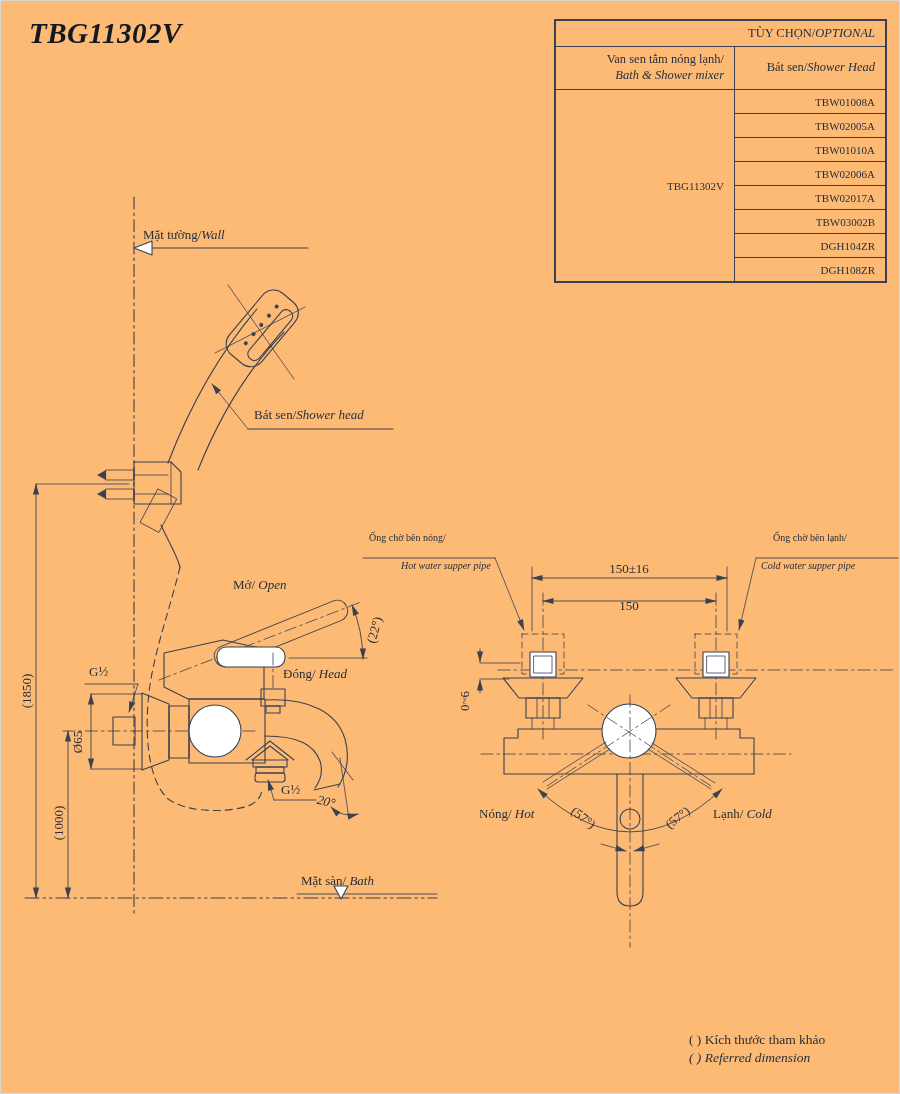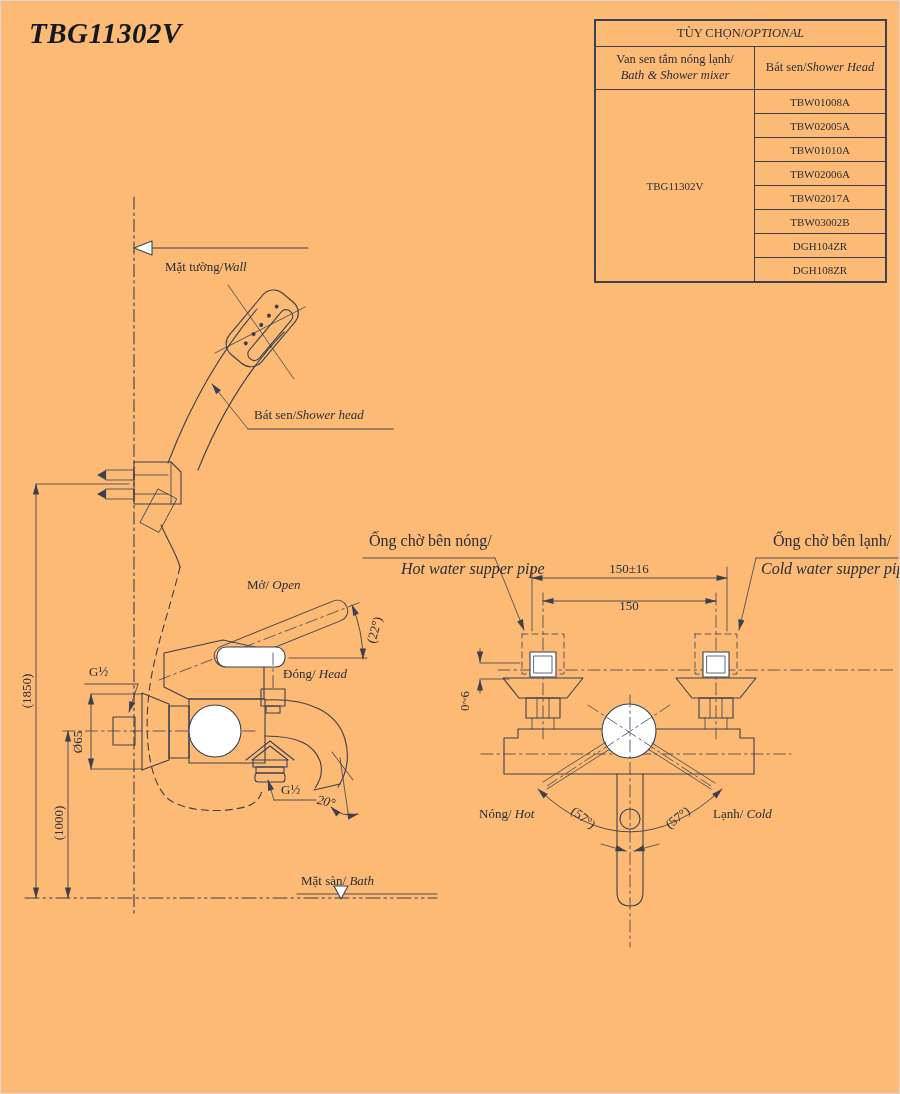--- a/index.html
+++ b/index.html
@@ -14,29 +14,29 @@
     font-size:29px; font-weight:bold; font-style:italic; color:#131823;
     letter-spacing:.5px;
   }
   
   #opt-table{
     position:absolute; top:18px; right:12px;
     border-collapse:collapse; table-layout:fixed;
     font-size:12.5px; color:var(--text); text-align:center;
     border:2px solid var(--ink);
   }
-  #opt-table td{ border:1px solid var(--ink); padding:0 0; }
+  #opt-table td{ border:1px solid var(--ink); padding:0 10px;text-align:right; }
   #opt-table .c1{ width:158px; } #opt-table .c2{ width:130px; }
   #opt-table .hd{ height:25px; }
   #opt-table .sub{ height:42px; line-height:1.25; }
   #opt-table .row{ height:23px; font-size:11px; }
   .it{ font-style:italic; }
   
   .lbl{ position:absolute; white-space:nowrap; font-size:13px; color:var(--text); line-height:1.12; }
-  .sm{ font-size:16px; }
+  .sm{ font-size:10px; }
   svg{ position:absolute; left:0; top:0; }
   .ln{ stroke:var(--ink); fill:none; stroke-width:1.1; stroke-linecap:round; stroke-linejoin:round; }
   .thin{ stroke-width:.8; }
   .dim{ stroke-width:.9; }
   .dashdot{ stroke-dasharray:12 4 2.5 4; }
   .dashdotdot{ stroke-dasharray:14 4 2.5 4 2.5 4; }
   .dash{ stroke-dasharray:7 5; }
   .dash2{ stroke-dasharray:6 4; }
   .wfill{ fill:#fff; }
   .ink{ fill:var(--ink); stroke:none; }
@@ -275,23 +275,23 @@
         <path class="ln" d="M616,773 V891 Q616,905 629,905 Q642,905 642,891 V773"></path>
         <circle class="ln" cx="629" cy="818" r="10"></circle>
         <path class="ln dashdot thin" d="M629,694 V946"></path>
         <path class="ln dim" d="M537,788 Q629,874 721,788" marker-start="url(#arw)" marker-end="url(#arw)"></path>
         <path class="ln thin" d="M600,843 L625,850" marker-end="url(#arw)"></path>
         <path class="ln thin" d="M658,843 L633,850" marker-end="url(#arw)"></path>
       </g>
     </g>
   </svg>
 
-  <div class="lbl" style="left:164px; top:227px;margin-top:32px;"><span>Mặt tường/</span><span class="it">Wall</span></div>
+  <div class="lbl" style="left:142px; top:227px;"><span>Mặt tường/</span><span class="it">Wall</span></div>
   <div class="lbl" style="left:253px; top:407px;"><span>Bát sen/</span><span class="it">Shower head</span></div>
-  <div class="lbl" style="left:232px; top:577px;margin-left:14px;"><span>Mở/</span><span class="it"> Open</span></div>
+  <div class="lbl" style="left:232px; top:577px;"><span>Mở/</span><span class="it"> Open</span></div>
   <div class="lbl" style="left:282px; top:666px;"><span>Đóng/</span><span class="it"> Head</span></div>
   <div class="lbl" style="left:374px; top:629px; transform:translate(-50%,-50%) rotate(-75deg);">(22°)</div>
   <div class="lbl" style="left:88px; top:664px;">G½</div>
   <div class="lbl" style="left:77px; top:741px; transform:translate(-50%,-50%) rotate(-90deg);">Ø65</div>
   <div class="lbl" style="left:280px; top:782px;">G½</div>
   <div class="lbl it" style="left:325px; top:801px; transform:translate(-50%,-50%) rotate(14deg);">20°</div>
   <div class="lbl" style="left:26px; top:690px; transform:translate(-50%,-50%) rotate(-90deg);">(1850)</div>
   <div class="lbl" style="left:58px; top:822px; transform:translate(-50%,-50%) rotate(-90deg);">(1000)</div>
   <div class="lbl" style="left:300px; top:873px;"><span>Mặt sàn/</span><span class="it"> Bath</span></div>
 
@@ -300,14 +300,18 @@
   <div class="lbl sm" style="left:772px; top:531px;">Ống chờ bên lạnh/</div>
   <div class="lbl sm it" style="left:760px; top:559px;">Cold water supper pipe</div>
   <div class="lbl" style="left:628px; top:568px; transform:translate(-50%,-50%);">150±16</div>
   <div class="lbl" style="left:628px; top:591px; transform:translate(-50%,-50%);margin-top:14px;">150</div>
   <div class="lbl" style="left:464px; top:700px; transform:translate(-50%,-50%) rotate(-90deg);">0~6</div>
   <div class="lbl" style="left:478px; top:806px;"><span>Nóng/</span><span class="it"> Hot</span></div>
   <div class="lbl" style="left:712px; top:806px;"><span>Lạnh/</span><span class="it"> Cold</span></div>
   <div class="lbl" style="left:582px; top:817px; transform:translate(-50%,-50%) rotate(38deg);">(57°)</div>
   <div class="lbl" style="left:677px; top:817px; transform:translate(-50%,-50%) rotate(-38deg);">(57°)</div>
 
+  <div id="notes">
+    <div>( ) Kích thước tham khảo</div>
+    <div class="it">( ) Referred dimension</div>
+  </div>
 
 </div>
 
 </body></html>

